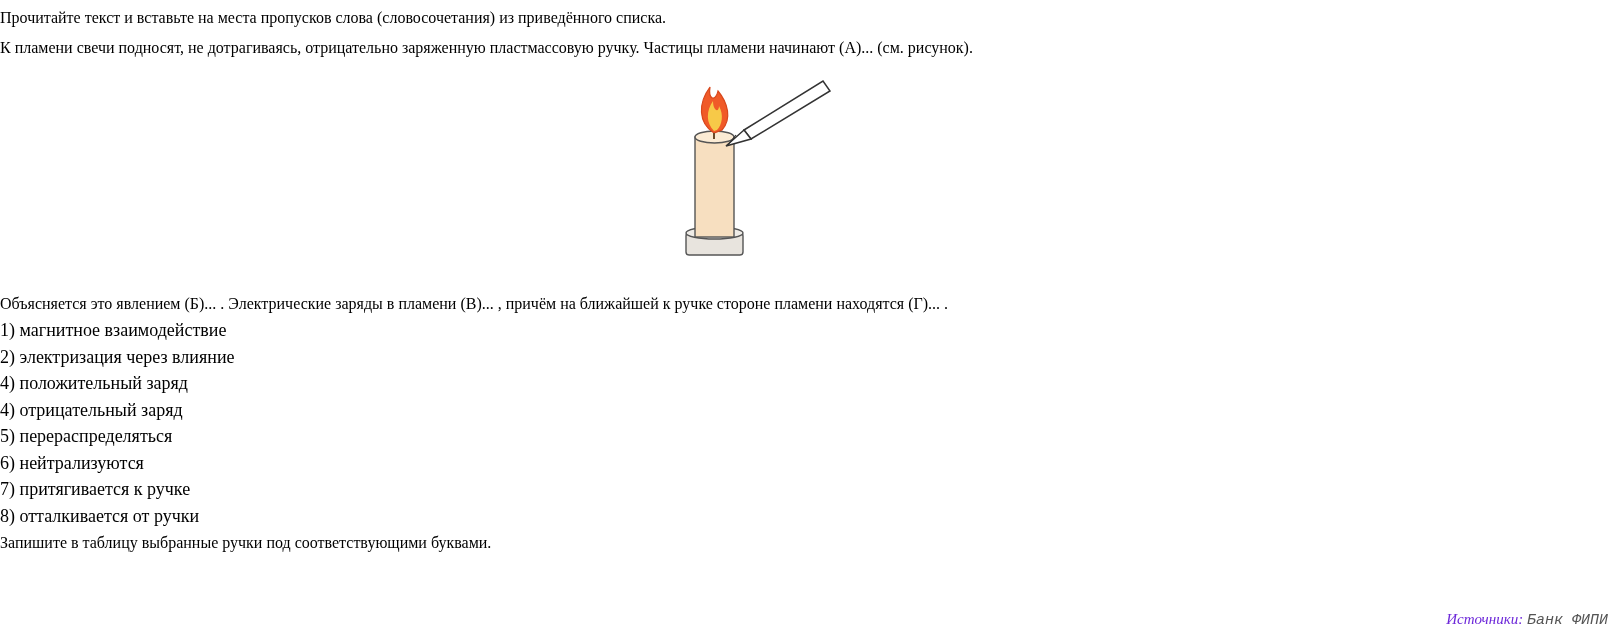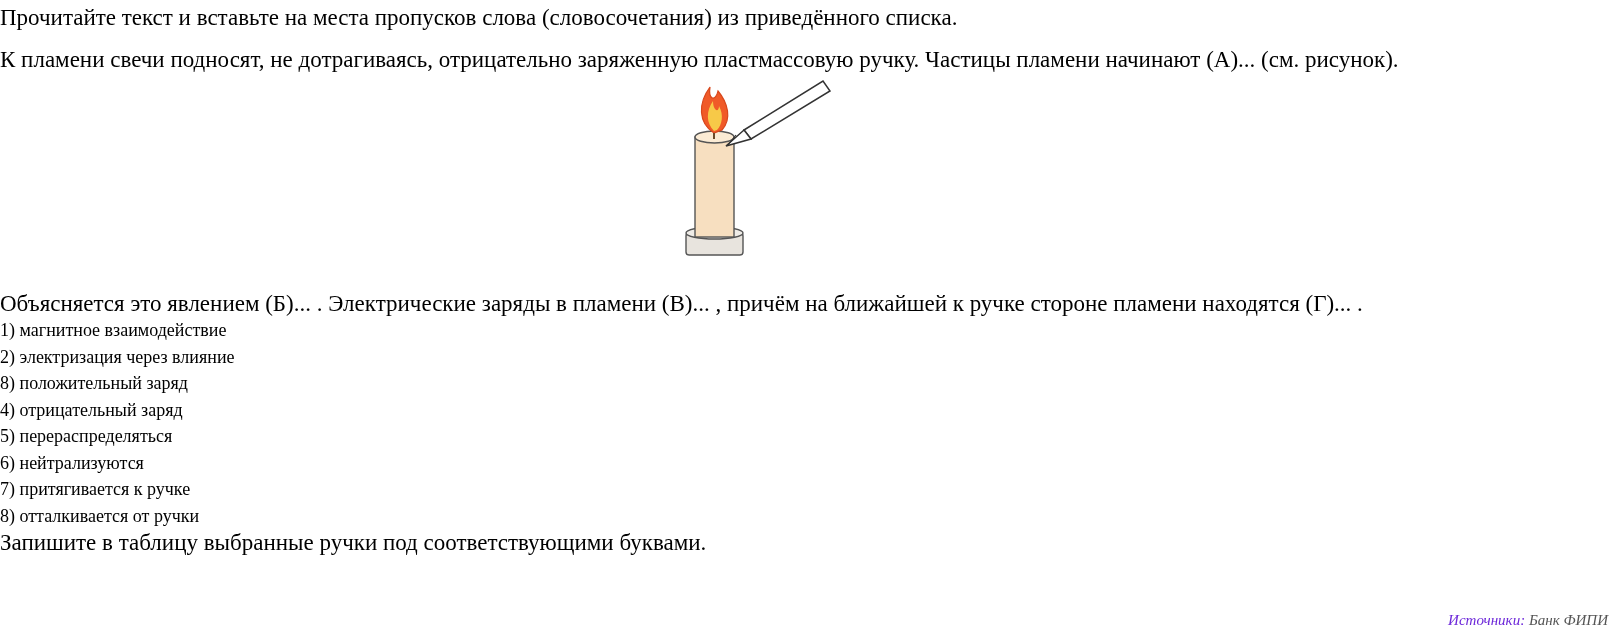--- a/index.html
+++ b/index.html
@@ -14,32 +14,32 @@
     color: #000000;
     position: relative;
     overflow: hidden;
   }
   .page {
     position: relative;
     width: 1616px;
     height: 632px;
   }
   .line {
-    font-size: 23px;
+    font-size: 16px;
     line-height: 27px;
     white-space: pre-wrap;
   }
   .intro {
     position: absolute;
     left: 0px;
     top: 4px;
     width: 1600px;
   }
   .intro .line + .line {
-    margin-top: 15px;
+    margin-top: 3px;
   }
   .figure {
     position: absolute;
     left: 640px;
     top: 75px;
     width: 260px;
     height: 200px;
   }
   .after {
     position: absolute;
@@ -60,20 +60,21 @@
     bottom: 3px;
     font-size: 15px;
     font-style: italic;
     color: #333333;
   }
   .source .label {
     color: #6d28d9;
   }
   .source .value {
     color: #555555;
+    font-family: Liberation Mono, monospace;
   }
 </style>
 </head>
 <body>
 
 <div class="page">
 
   <div class="intro">
     <div class="line">Прочитайте текст и вставьте на места пропусков слова (словосочетания) из приведённого списка.</div>
     <div class="line">К пламени свечи подносят, не дотрагиваясь, отрицательно заряженную пластмассовую ручку. Частицы пламени начинают (А)... (см. рисунок).</div>
@@ -104,21 +105,21 @@
         <path d="M104 55 L 111 64 L 86 71 Z" fill="#FFFFFF" stroke="#333333" stroke-width="1.5"></path>
         <path d="M88 70 L 96 60" stroke="#333333" stroke-width="1.2"></path>
       </g>
     </svg>
   </div>
 
   <div class="after">
     <div class="line">Объясняется это явлением (Б)... . Электрические заряды в пламени (В)... , причём на ближайшей к ручке стороне пламени находятся (Г)... .</div>
     <div class="list-item">1) магнитное взаимодействие</div>
     <div class="list-item">2) электризация через влияние</div>
-    <div class="list-item">8) положительный заряд</div>
+    <div class="list-item">4) положительный заряд</div>
     <div class="list-item">4) отрицательный заряд</div>
     <div class="list-item">5) перераспределяться</div>
     <div class="list-item">6) нейтрализуются</div>
     <div class="list-item">7) притягивается к ручке</div>
     <div class="list-item">8) отталкивается от ручки</div>
     <div class="line">Запишите в таблицу выбранные ручки под соответствующими буквами.</div>
   </div>
 
   <div class="source">
     <span class="label">Источники:</span>

